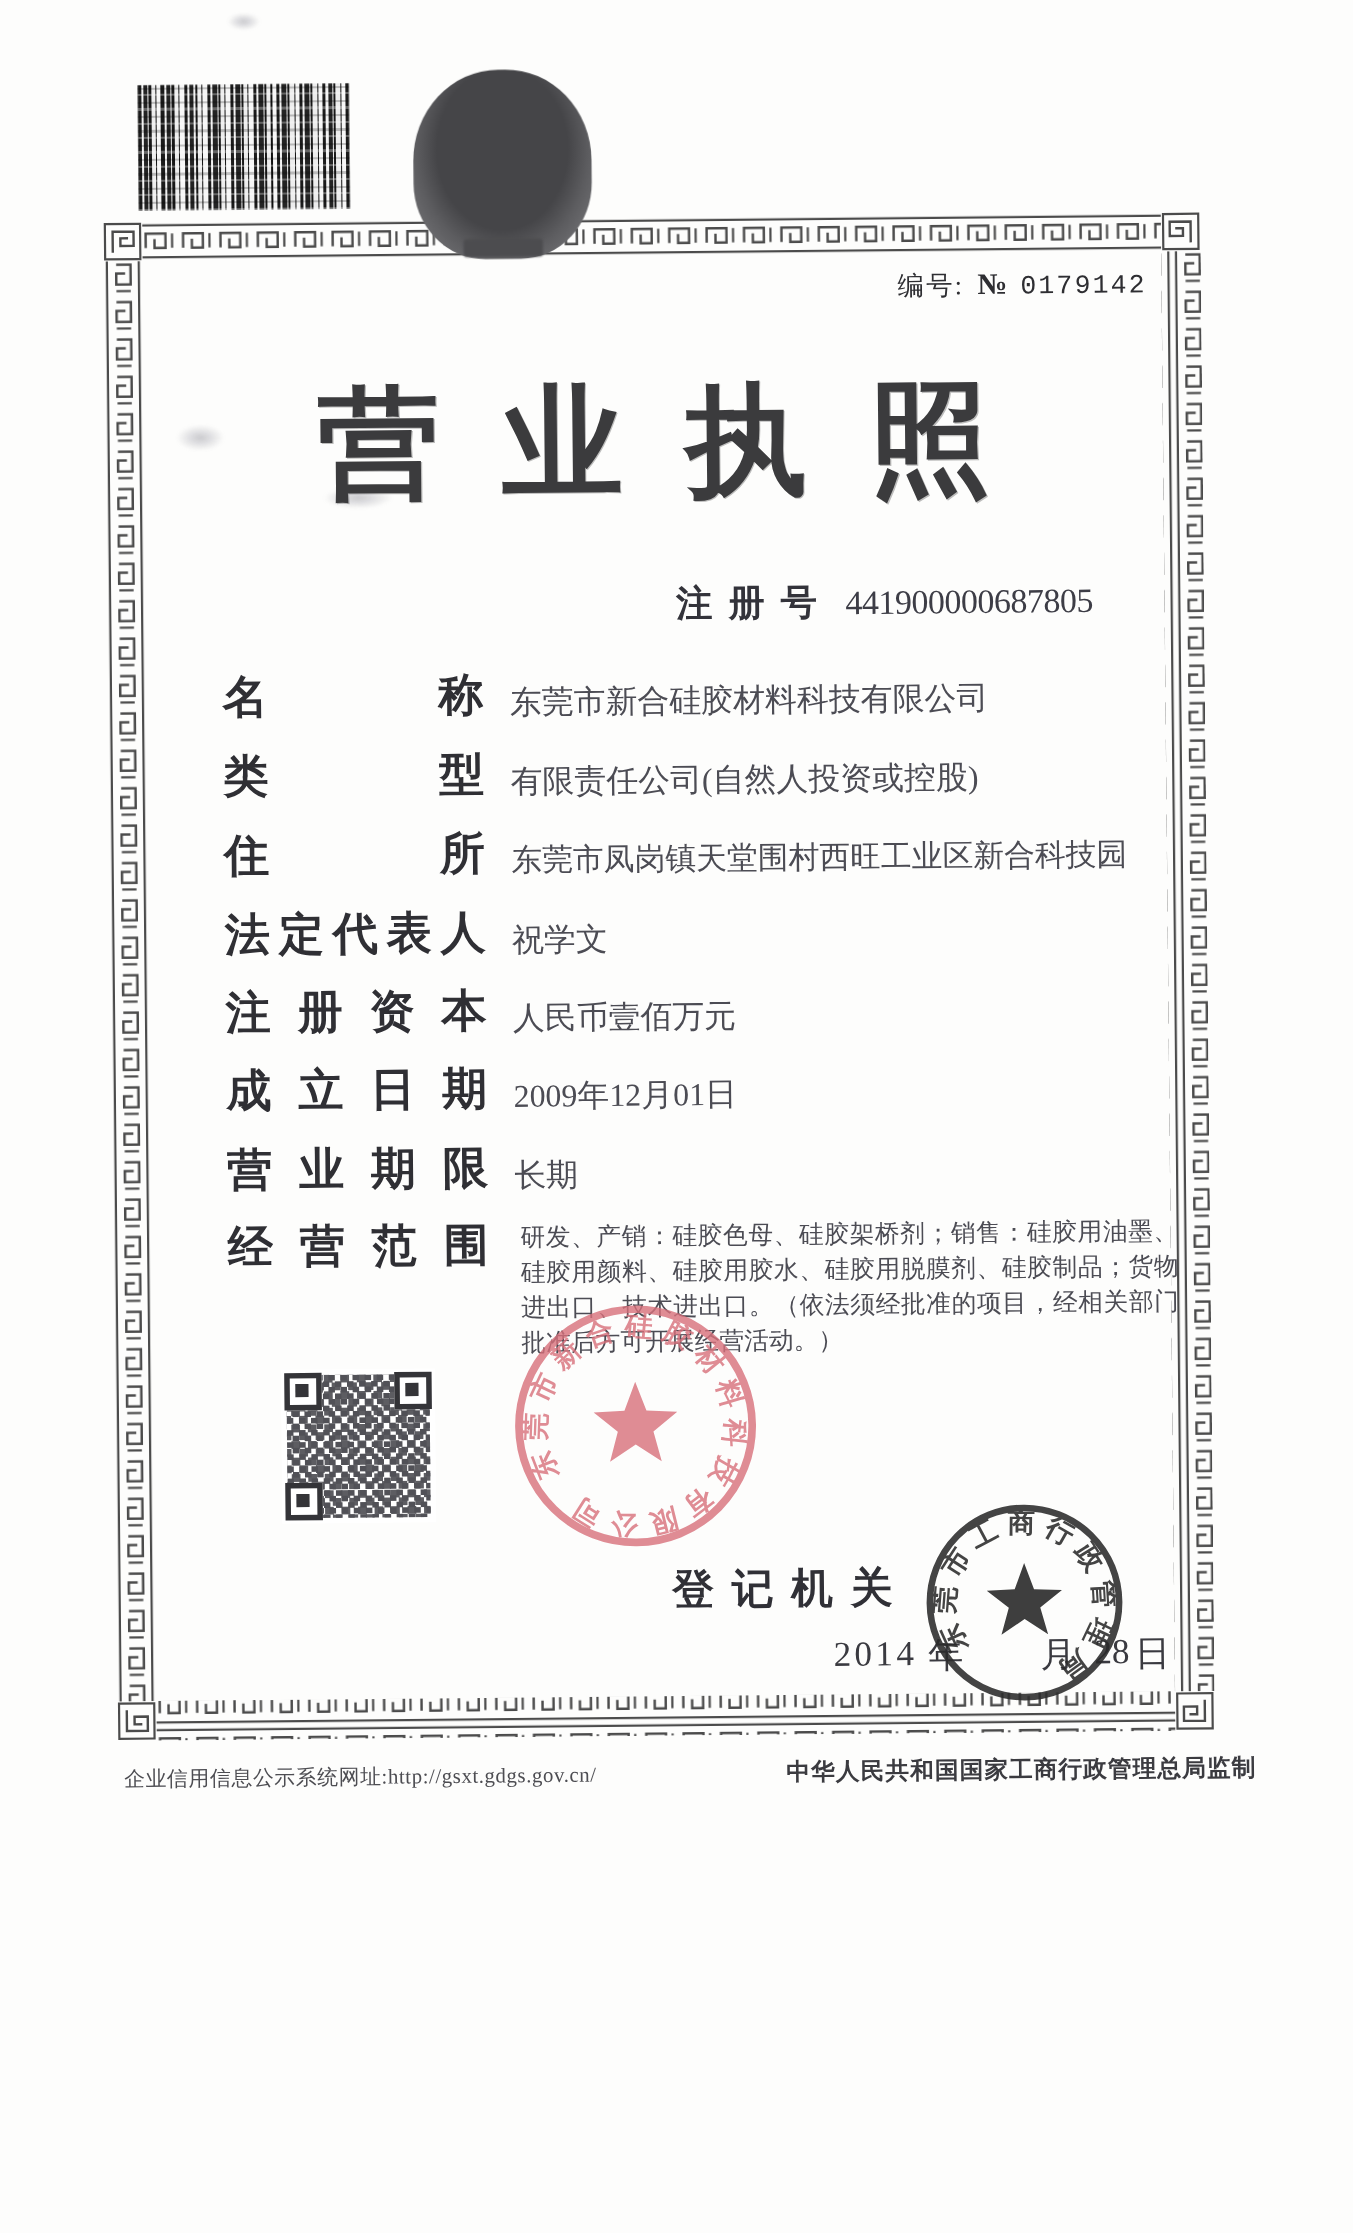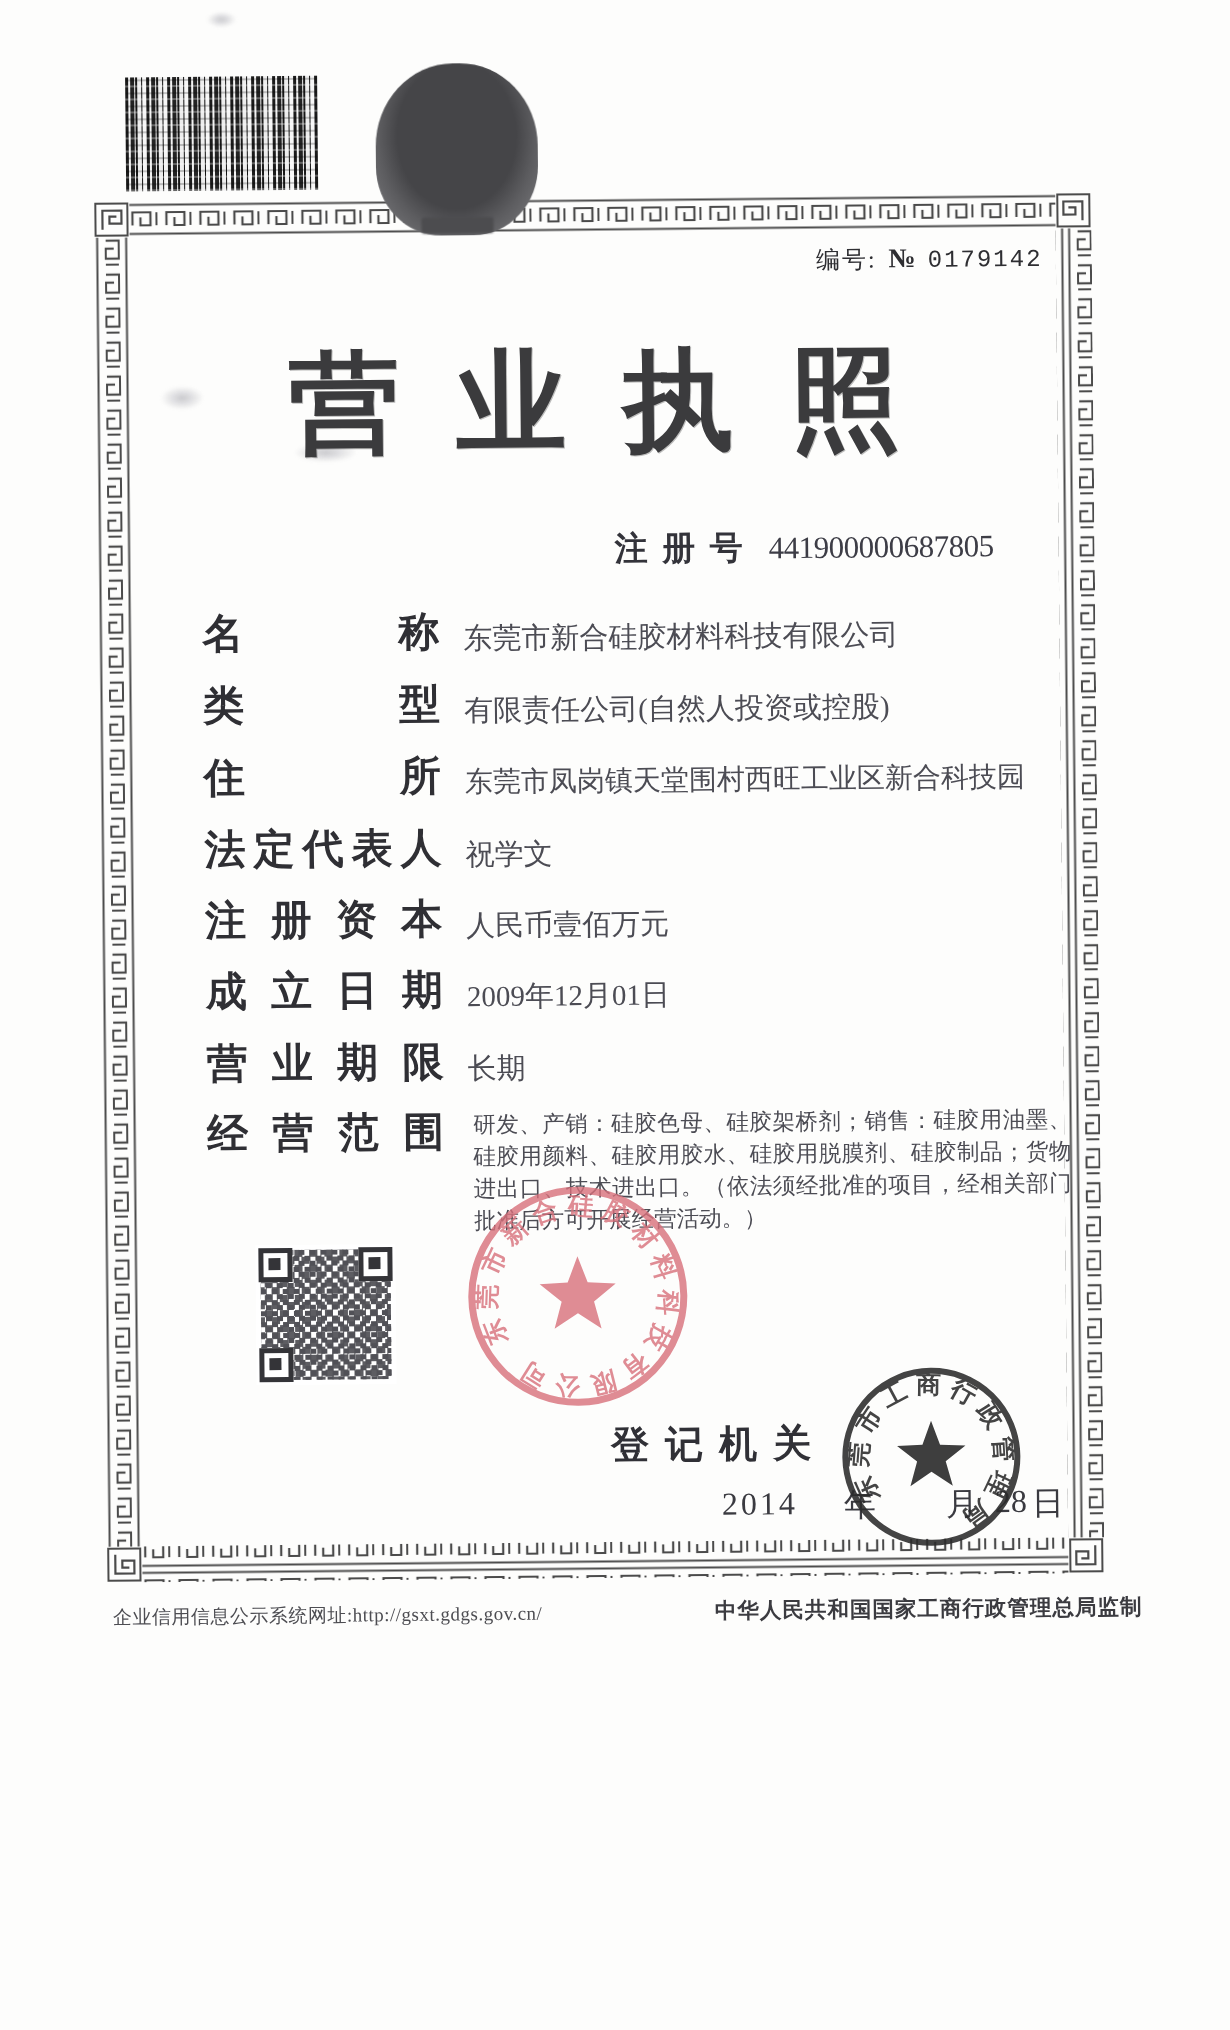--- a/index.html
+++ b/index.html
@@ -58,21 +58,21 @@
   
   .seal{position:absolute;}
   .seal-red{left:454px;top:1176px;width:240px;height:240px;opacity:.8;}
   .seal-black{left:826px;top:1360px;width:200px;height:200px;opacity:.88;}
 
   
   .registry-label{position:absolute;left:606px;top:1420px;font-size:38px;font-weight:700;color:#303036;
     letter-spacing:16px;white-space:nowrap;}
   .issue-date{position:absolute;left:0;top:0;width:1230px;height:2030px;pointer-events:none;}
   .issue-date span{position:absolute;font-size:32px;color:#3a3a40;}
-  .d-year{left:716px;top:1487px;letter-spacing:3px;}
+  .d-year{left:752px;top:1487px;letter-spacing:3px;}
   .d-yu{left:838px;top:1486px;}
   .d-mu{left:940px;top:1486px;}
   .d-day{left:989px;top:1487px;}
   .d-du{left:1026px;top:1486px;}
 
   
   .footer-left{position:absolute;left:106px;top:1600px;font-size:19px;color:#4d4d52;letter-spacing:.5px;
     font-family:"Liberation Serif","DejaVu Serif",serif;}
   .footer-right{position:absolute;left:708px;top:1597px;font-size:21.5px;color:#3b3b40;font-weight:600;letter-spacing:1px;}
 

